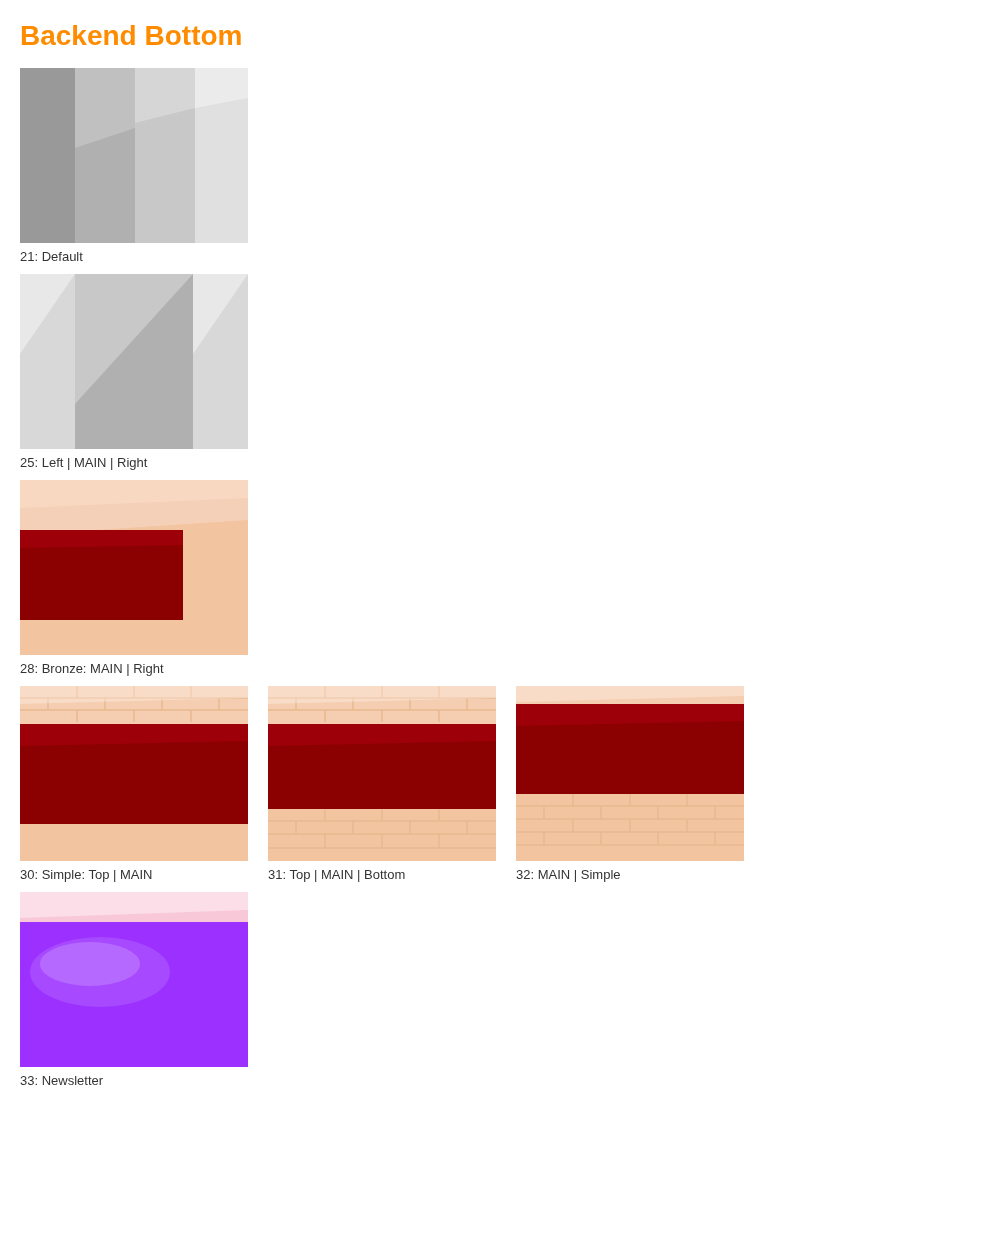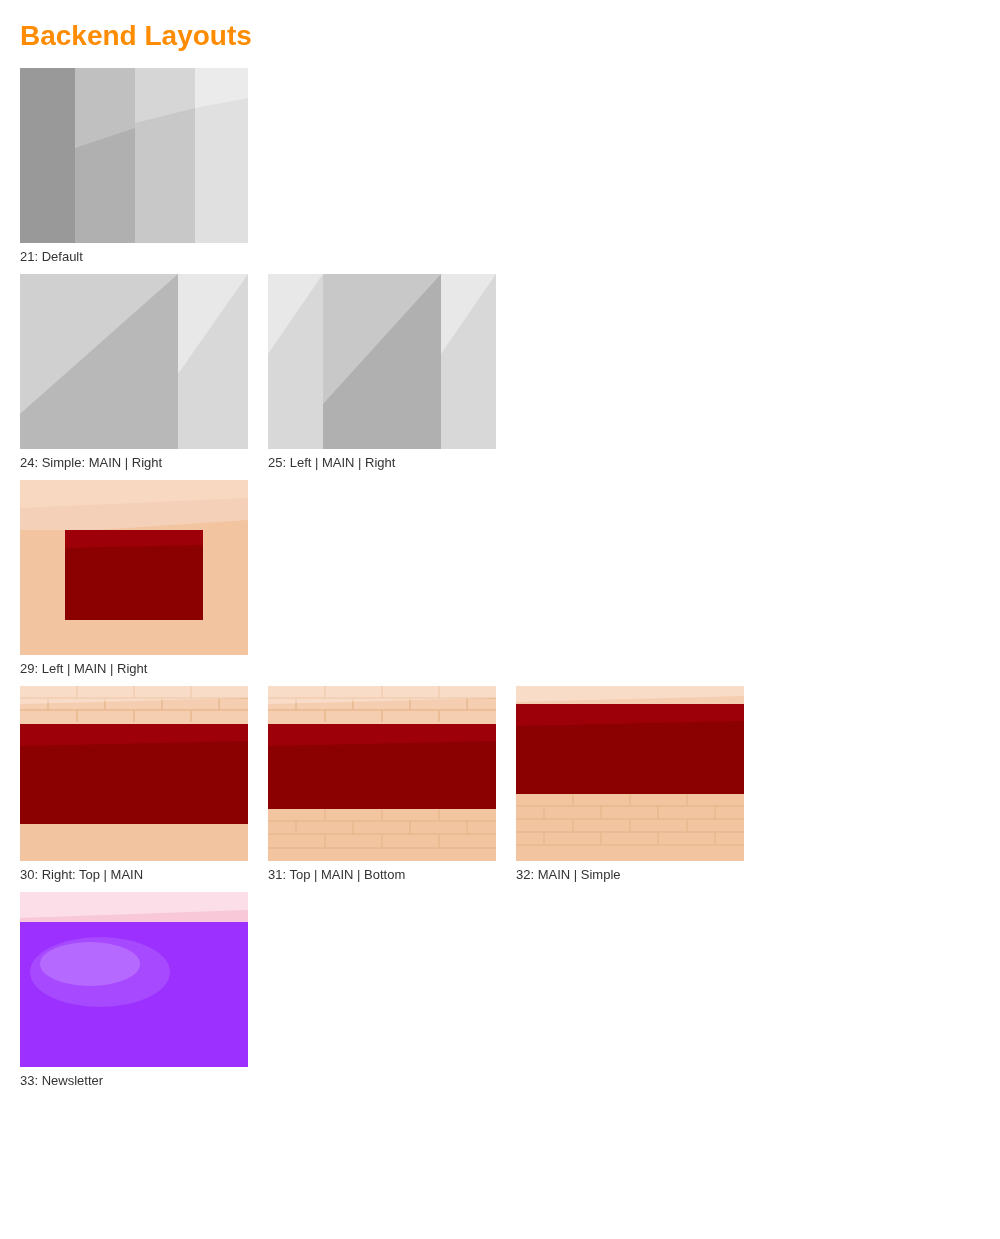--- a/index.html
+++ b/index.html
@@ -45,21 +45,21 @@
 
     svg.layout-svg {
       width: 228px;
       height: 175px;
       display: block;
     }
   </style>
 </head>
 <body>
 
-<h1>Backend Layouts</h1>
+<h1>Backend Bottom</h1>
 
 <div class="row section-row">
   <div class="layout-item">
     <svg class="layout-svg" viewBox="0 0 228 175">
 
       <rect x="0" y="0" width="228" height="175" fill="#e0e0e0"></rect>
 
       <polygon points="0,0 55,0 55,175 0,175" fill="#999"></polygon>
 
       <polygon points="55,0 115,0 115,175 55,175" fill="#b0b0b0"></polygon>
@@ -75,33 +75,20 @@
       <polygon points="175,0 228,0 228,30 175,40" fill="#efefef" opacity="0.7"></polygon>
     </svg>
     <span class="label">21: Default</span>
   </div>
 </div>
 
 <div class="row section-row">
 
 
 
-  <div class="layout-item">
-    <svg class="layout-svg" viewBox="0 0 228 175">
-      <rect x="0" y="0" width="228" height="175" fill="#d8d8d8"></rect>
-
-      <rect x="0" y="0" width="158" height="175" fill="#b8b8b8"></rect>
-
-      <rect x="158" y="0" width="70" height="175" fill="#d8d8d8"></rect>
-
-      <polygon points="0,0 158,0 0,140" fill="#d0d0d0"></polygon>
-      <polygon points="158,0 228,0 158,100" fill="#e8e8e8"></polygon>
-    </svg>
-    <span class="label">24: Simple: MAIN | Right</span>
-  </div>
 
   <div class="layout-item">
     <svg class="layout-svg" viewBox="0 0 228 175">
       <rect x="0" y="0" width="228" height="175" fill="#d8d8d8"></rect>
 
       <rect x="0" y="0" width="55" height="175" fill="#d8d8d8"></rect>
 
       <rect x="55" y="0" width="118" height="175" fill="#b0b0b0"></rect>
 
       <rect x="173" y="0" width="55" height="175" fill="#d8d8d8"></rect>
@@ -111,39 +98,37 @@
       <polygon points="173,0 228,0 173,80" fill="#e8e8e8"></polygon>
     </svg>
     <span class="label">25: Left | MAIN | Right</span>
   </div>
 </div>
 
 <div class="row section-row">
 
 
 
-
   <div class="layout-item">
     <svg class="layout-svg" viewBox="0 0 228 175">
       <rect x="0" y="0" width="228" height="175" fill="#f2c4a0"></rect>
 
       <polygon points="0,0 228,0 228,40 0,55" fill="#f5d0b8"></polygon>
       <polygon points="0,0 228,0 228,18 0,28" fill="#fde0cc" opacity="0.5"></polygon>
 
-      <rect x="0" y="50" width="45" height="90" fill="#f2c4a0"></rect>
-
-      <rect x="45" y="50" width="138" height="90" fill="#8b0000"></rect>
-      <polygon points="45,50 183,50 183,65 45,68" fill="#c0001a" opacity="0.35"></polygon>
-
-      <rect x="183" y="50" width="45" height="90" fill="#f2c4a0"></rect>
+      <rect x="0" y="50" width="163" height="90" fill="#8b0000"></rect>
+      <polygon points="0,50 163,50 163,65 0,68" fill="#c0001a" opacity="0.35"></polygon>
+
+      <rect x="163" y="50" width="65" height="90" fill="#f2c4a0"></rect>
 
       <rect x="0" y="140" width="228" height="35" fill="#f2c4a0"></rect>
     </svg>
-    <span class="label">29: Left | MAIN | Right</span>
-  </div>
+    <span class="label">28: Bronze: MAIN | Right</span>
+  </div>
+
 </div>
 
 <div class="row section-row">
 
   <div class="layout-item">
     <svg class="layout-svg" viewBox="0 0 228 175">
       <rect x="0" y="0" width="228" height="175" fill="#f2c4a0"></rect>
 
       <rect x="0" y="0" width="228" height="38" fill="#f5cdb0"></rect>
 
@@ -160,21 +145,21 @@
       <line x1="114" y1="24" x2="114" y2="36" stroke="#e8b890" stroke-width="1.5"></line>
       <line x1="171" y1="24" x2="171" y2="36" stroke="#e8b890" stroke-width="1.5"></line>
 
       <polygon points="0,0 228,0 228,12 0,18" fill="rgba(255,255,255,0.3)"></polygon>
 
       <rect x="0" y="38" width="228" height="100" fill="#8b0000"></rect>
       <polygon points="0,38 228,38 228,55 0,60" fill="#c0001a" opacity="0.35"></polygon>
 
       <rect x="0" y="138" width="228" height="37" fill="#f2c4a0"></rect>
     </svg>
-    <span class="label">30: Right: Top | MAIN</span>
+    <span class="label">30: Simple: Top | MAIN</span>
   </div>
 
   <div class="layout-item">
     <svg class="layout-svg" viewBox="0 0 228 175">
       <rect x="0" y="0" width="228" height="175" fill="#f2c4a0"></rect>
 
       <rect x="0" y="0" width="228" height="38" fill="#f5cdb0"></rect>
       <line x1="0" y1="12" x2="228" y2="12" stroke="#e8b890" stroke-width="1.5"></line>
       <line x1="0" y1="24" x2="228" y2="24" stroke="#e8b890" stroke-width="1.5"></line>
       <line x1="57" y1="0" x2="57" y2="12" stroke="#e8b890" stroke-width="1.5"></line>

